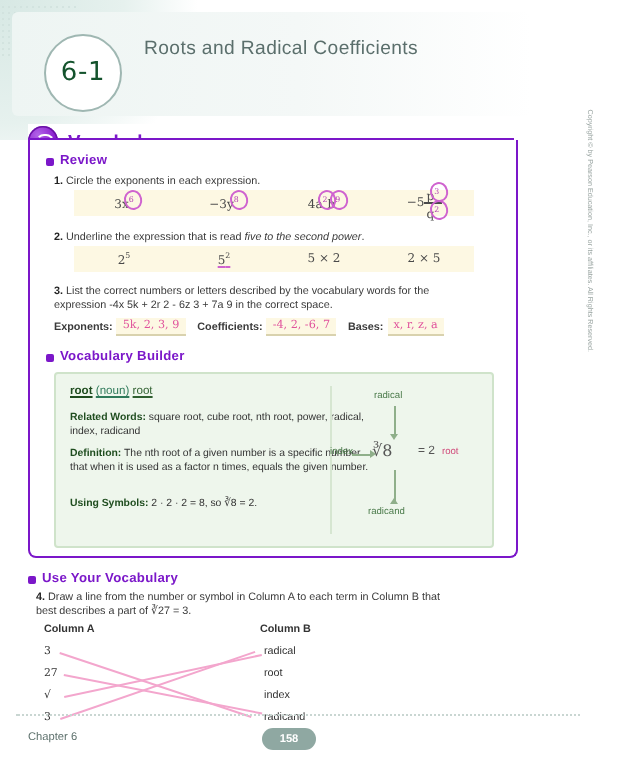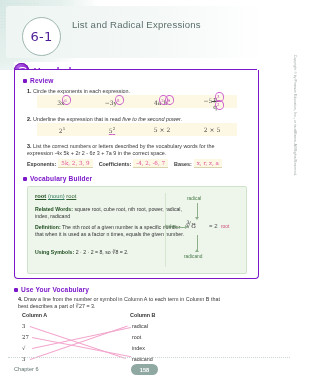--- a/index.html
+++ b/index.html
@@ -18,21 +18,21 @@
     background-image:radial-gradient(#cfe0dc 0.6px, transparent 0.7px);
     background-size:3px 3px;opacity:.75;}
 
   
   .header{position:absolute;left:6px;top:6px;width:260px;height:52px;
     background:linear-gradient(90deg,#eef5f3 0%,#f4f8f7 55%,#ffffff 100%);
     border-radius:3px;}
   .lessonbadge{position:absolute;left:16px;top:11px;width:37px;height:37px;
     border:1.3px solid #9fb7b2;border-radius:50%;background:#fff;
     display:flex;align-items:center;justify-content:center;}
-  .lessonbadge span{font-family:"DejaVu Sans",sans-serif;font-size:13px;color:#4c1d95;letter-spacing:.3px;}
+  .lessonbadge span{font-family:"DejaVu Sans",sans-serif;font-size:13px;color:#14532d;letter-spacing:.3px;}
   .lessontitle{position:absolute;left:66px;top:13px;width:150px;
     font-size:9.6px;line-height:12.4px;color:#5b6f6c;letter-spacing:.2px;}
 
   
   .vocpanel{position:absolute;left:14px;top:70px;width:243px;height:208px;
     border:1.2px solid #7b17c9;border-top:none;border-radius:0 0 4px 4px;background:#fff;}
   .vocpanel:before{content:"";position:absolute;left:-1.2px;top:-1.2px;width:243px;height:1.2px;background:#7b17c9;}
   .voctab{position:absolute;left:14px;top:62px;height:16px;display:flex;align-items:center;gap:5px;background:#fff;padding-right:6px;}
   .vocicon{width:15px;height:15px;border-radius:50%;
     background:radial-gradient(circle at 34% 30%, #b264e8 0%, #8d23cf 55%, #6a11a6 100%);
@@ -143,21 +143,21 @@
 
 <div class="page">
 
   <div class="wash"></div>
   <div class="washdots"></div>
 
   <div class="header">
     <div class="lessonbadge">
       <span>6-1</span>
     </div>
-    <div class="lessontitle">List and Radical Expressions</div>
+    <div class="lessontitle">Roots and Radical Coefficients</div>
   </div>
 
   <div class="voctab">
     <span class="vocicon"></span>
     <span class="voclabel">Vocabulary</span>
   </div>
 
   <div class="vocpanel">
 
     <div class="subhead reviewhead">

